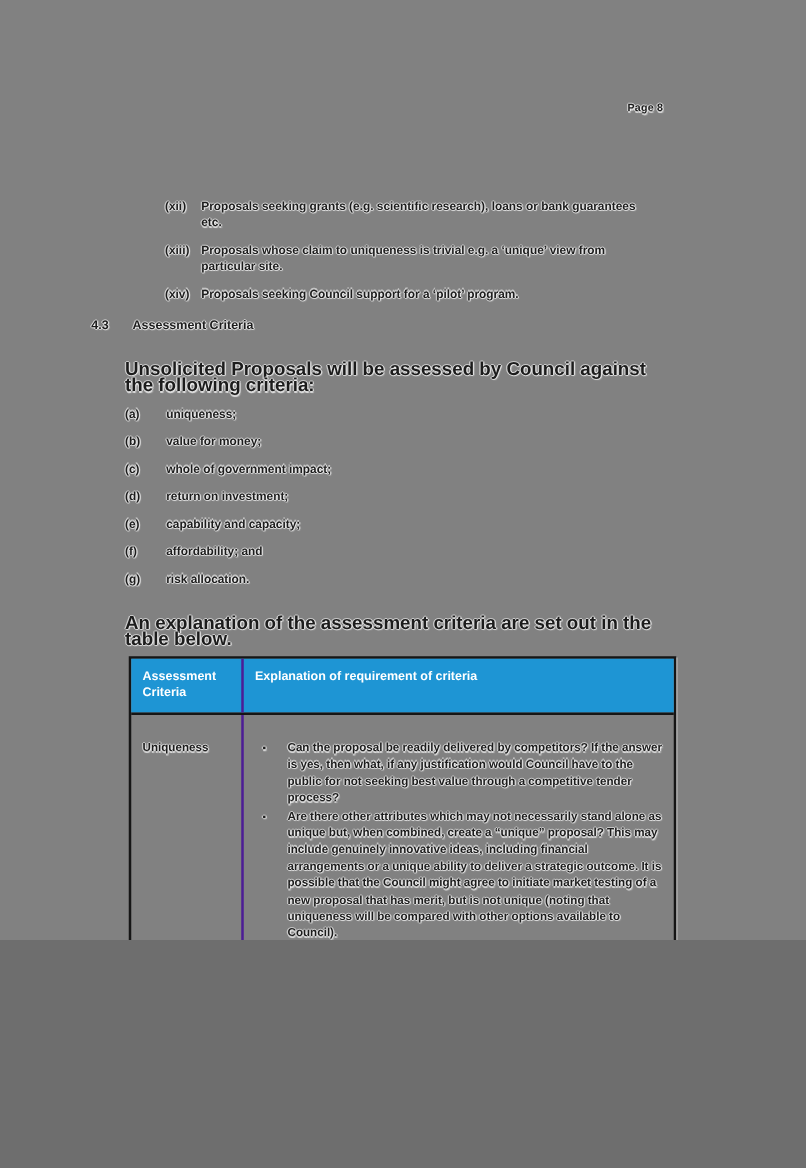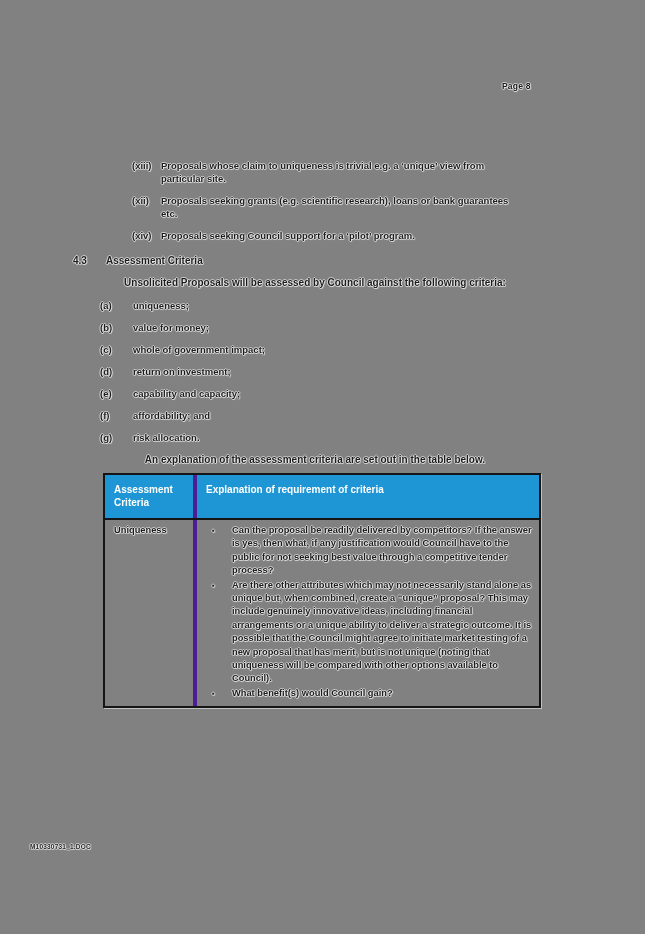--- a/index.html
+++ b/index.html
@@ -1,18 +1,18 @@
 <!DOCTYPE html>
 <html><head>
 <meta charset="utf-8">
 <style>
   html,body{margin:0;padding:0;background:#6e6e6e;}
   .canvas{
     position:relative;
-    width:645px;height:934px;
+    width:645px;height:752px;
     background:#818181;
     font-family:"Liberation Sans", sans-serif;
     color:#1c1c1c;
     overflow:hidden;
   }
   
   .scan{
     font-weight:700;
     text-shadow:
       -1px 0 0 rgba(255,255,255,.55),
@@ -31,44 +31,44 @@
     display:grid;grid-template-columns:29px 1fr;
     margin:0 0 9px 132px;width:392px;
     font-size:9.5px;line-height:13px;
   }
   .section-heading{
     display:grid;grid-template-columns:33px 1fr;
     margin:12px 0 4px 73px;
     font-size:10px;line-height:13px;
   }
   .para{
-    margin:9px 0 0 100px;width:430px;
-    font-size:10px;line-height:13px;text-align:center;
+    margin:22px 0 0 100px;width:430px;
+    font-size:15px;line-height:13px;
   }
   .letter-list{margin-top:10px;}
   .letter-item{
     display:grid;grid-template-columns:33px 1fr;
     margin:0 0 9px 100px;width:420px;
     font-size:9.5px;line-height:13px;
   }
   .assessment-table{
     margin:7px 0 0 103px;width:434px;
     border:2px solid #151515;
     box-shadow:1px 1px 0 rgba(255,255,255,.5);
     font-size:9.3px;line-height:13.4px;
   }
   .t-row{display:grid;grid-template-columns:88px 1fr;}
   .t-head{background:#1E95D4;}
   .t-head .t-cell{
     color:#ffffff;font-weight:700;font-size:10px;line-height:13px;
     padding:8px 8px 9px 9px;text-shadow:none;
   }
   .t-body{border-top:2px solid #151515;}
-  .t-cell{padding:4px 6px 5px 9px;}
-  .t-cell + .t-cell{border-left:4px solid #4c1d95;}
+  .t-cell{padding:20px 6px 5px 9px;}
+  .t-cell + .t-cell{border-left:2px solid #4c1d95;}
   .t-cell p{margin:0 0 3px 0;}
   .bullet-item{
     display:grid;grid-template-columns:20px 1fr;
     margin:0 0 1px 6px;
   }
   .bullet-glyph{
     font-size:8px;line-height:13.4px;
   }
   .doc-footer{
     position:absolute;top:843px;left:30px;
@@ -78,26 +78,26 @@
 </head>
 <body>
 
 <div class="canvas">
 
   <div class="page-number scan">Page 8</div>
 
   <div class="content">
 
     <div class="roman-item">
+      <span class="scan">(xii)</span>
+      <span class="scan">Proposals seeking grants (e.g. scientific research), loans or bank guarantees etc.</span>
+    </div>
+    <div class="roman-item">
       <span class="scan">(xiii)</span>
       <span class="scan">Proposals whose claim to uniqueness is trivial e.g. a ‘unique’ view from particular site.</span>
-    </div>
-    <div class="roman-item">
-      <span class="scan">(xii)</span>
-      <span class="scan">Proposals seeking grants (e.g. scientific research), loans or bank guarantees etc.</span>
     </div>
     <div class="roman-item">
       <span class="scan">(xiv)</span>
       <span class="scan">Proposals seeking Council support for a ‘pilot’ program.</span>
     </div>
 
     <div class="section-heading">
       <span class="scan">4.3</span>
       <span class="scan">Assessment Criteria</span>
     </div>

